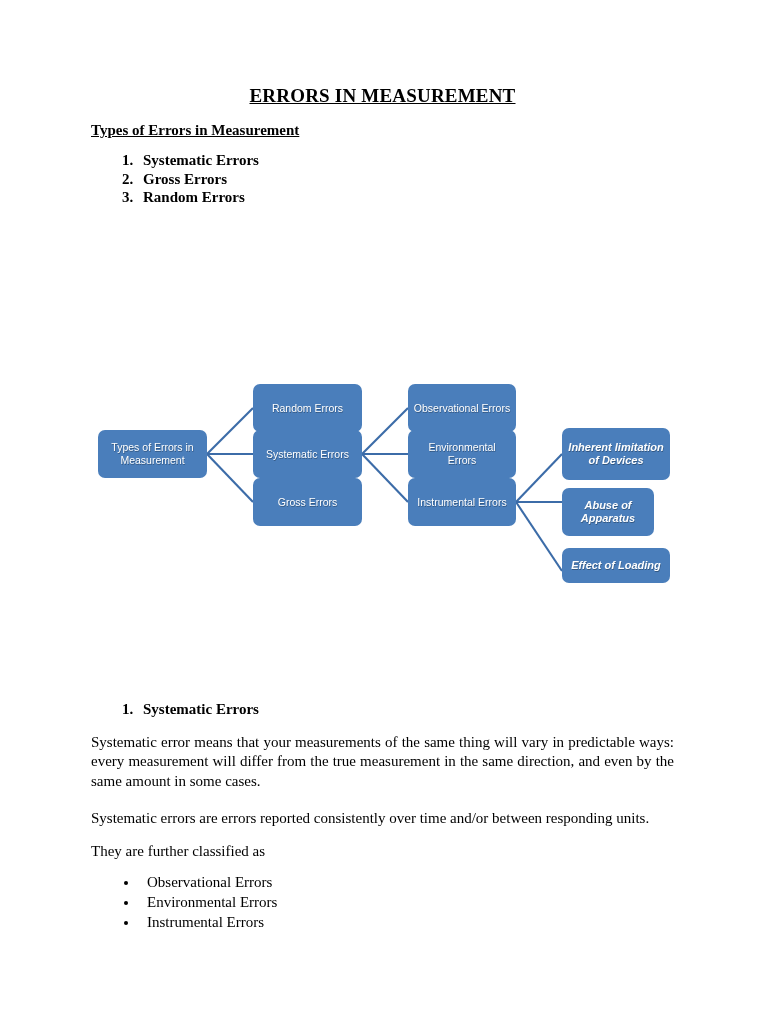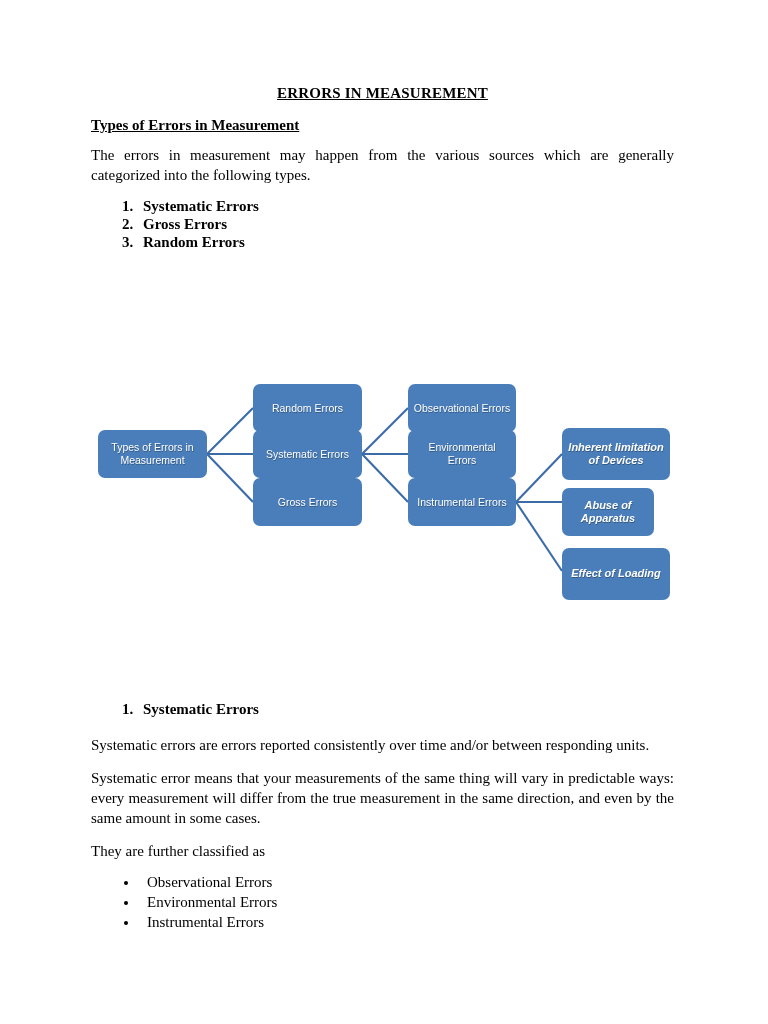--- a/index.html
+++ b/index.html
@@ -23,21 +23,21 @@
     background: #ffffff;
   }
   .content {
     position: absolute;
     left: 91px;
     top: 84px;
     width: 583px;
   }
   .doc-title {
     text-align: center;
-    font-size: 15px;
+    font-size: 19px;
     font-weight: bold;
     text-decoration: underline;
     letter-spacing: 0.2px;
     margin: 0 0 13px 0;
     line-height: 1.25;
   }
   p.para {
     font-size: 15px;
     line-height: 1.31;
     margin: 0 0 11px 0;
@@ -131,21 +131,20 @@
 
 <div class="page">
 
   <div class="content">
 
     <div class="doc-title">ERRORS IN MEASUREMENT</div>
 
 
     <h2 class="sub-head">Types of Errors in Measurement</h2>
 
-    <p class="para">The errors in measurement may happen from the various sources which are generally categorized into the following types.</p>
 
     <ol class="num-list">
       <li>Systematic Errors</li>
       <li>Gross Errors</li>
       <li>Random Errors</li>
     </ol>
 
   </div>
 
   <div class="diagram">
@@ -178,33 +177,33 @@
     <div class="node lvl2" style="left:317px; top:32px; width:108px; height:48px;">Observational Errors</div>
 
     <div class="node lvl2" style="left:317px; top:78px; width:108px; height:48px;">Environmental Errors</div>
 
     <div class="node lvl2" style="left:317px; top:126px; width:108px; height:48px;">Instrumental Errors</div>
 
     <div class="node lvl3" style="left:471px; top:76px; width:108px; height:52px;">Inherent limitation of Devices</div>
 
     <div class="node lvl3" style="left:471px; top:136px; width:92px; height:48px;">Abuse of Apparatus</div>
 
-    <div class="node lvl3" style="left:471px; top:196px; width:108px; height:52px;text-align:center;">Effect of Loading</div>
+    <div class="node lvl3" style="left:471px; top:196px; width:108px; height:35px;text-align:center;">Effect of Loading</div>
 
   </div>
 
   <div class="content" style="top:700px;">
 
     <ol class="num-list-2">
       <li>Systematic Errors</li>
     </ol>
 
+    <p class="para" style="margin-top:14px;">Systematic error means that your measurements of the same thing will vary in predictable ways: every measurement will differ from the true measurement in the same direction, and even by the same amount in some cases.</p>
+
     <p class="para last-left" style="margin-top:17px;">Systematic errors are errors reported consistently over time and/or between responding units.</p>
-
-    <p class="para" style="margin-top:14px;">Systematic error means that your measurements of the same thing will vary in predictable ways: every measurement will differ from the true measurement in the same direction, and even by the same amount in some cases.</p>
 
     <p class="para last-left" style="margin-top:14px;">They are further classified as</p>
 
     <ul class="bullet-list">
       <li>Observational Errors</li>
       <li>Environmental Errors</li>
       <li>Instrumental Errors</li>
     </ul>
 
   </div>

